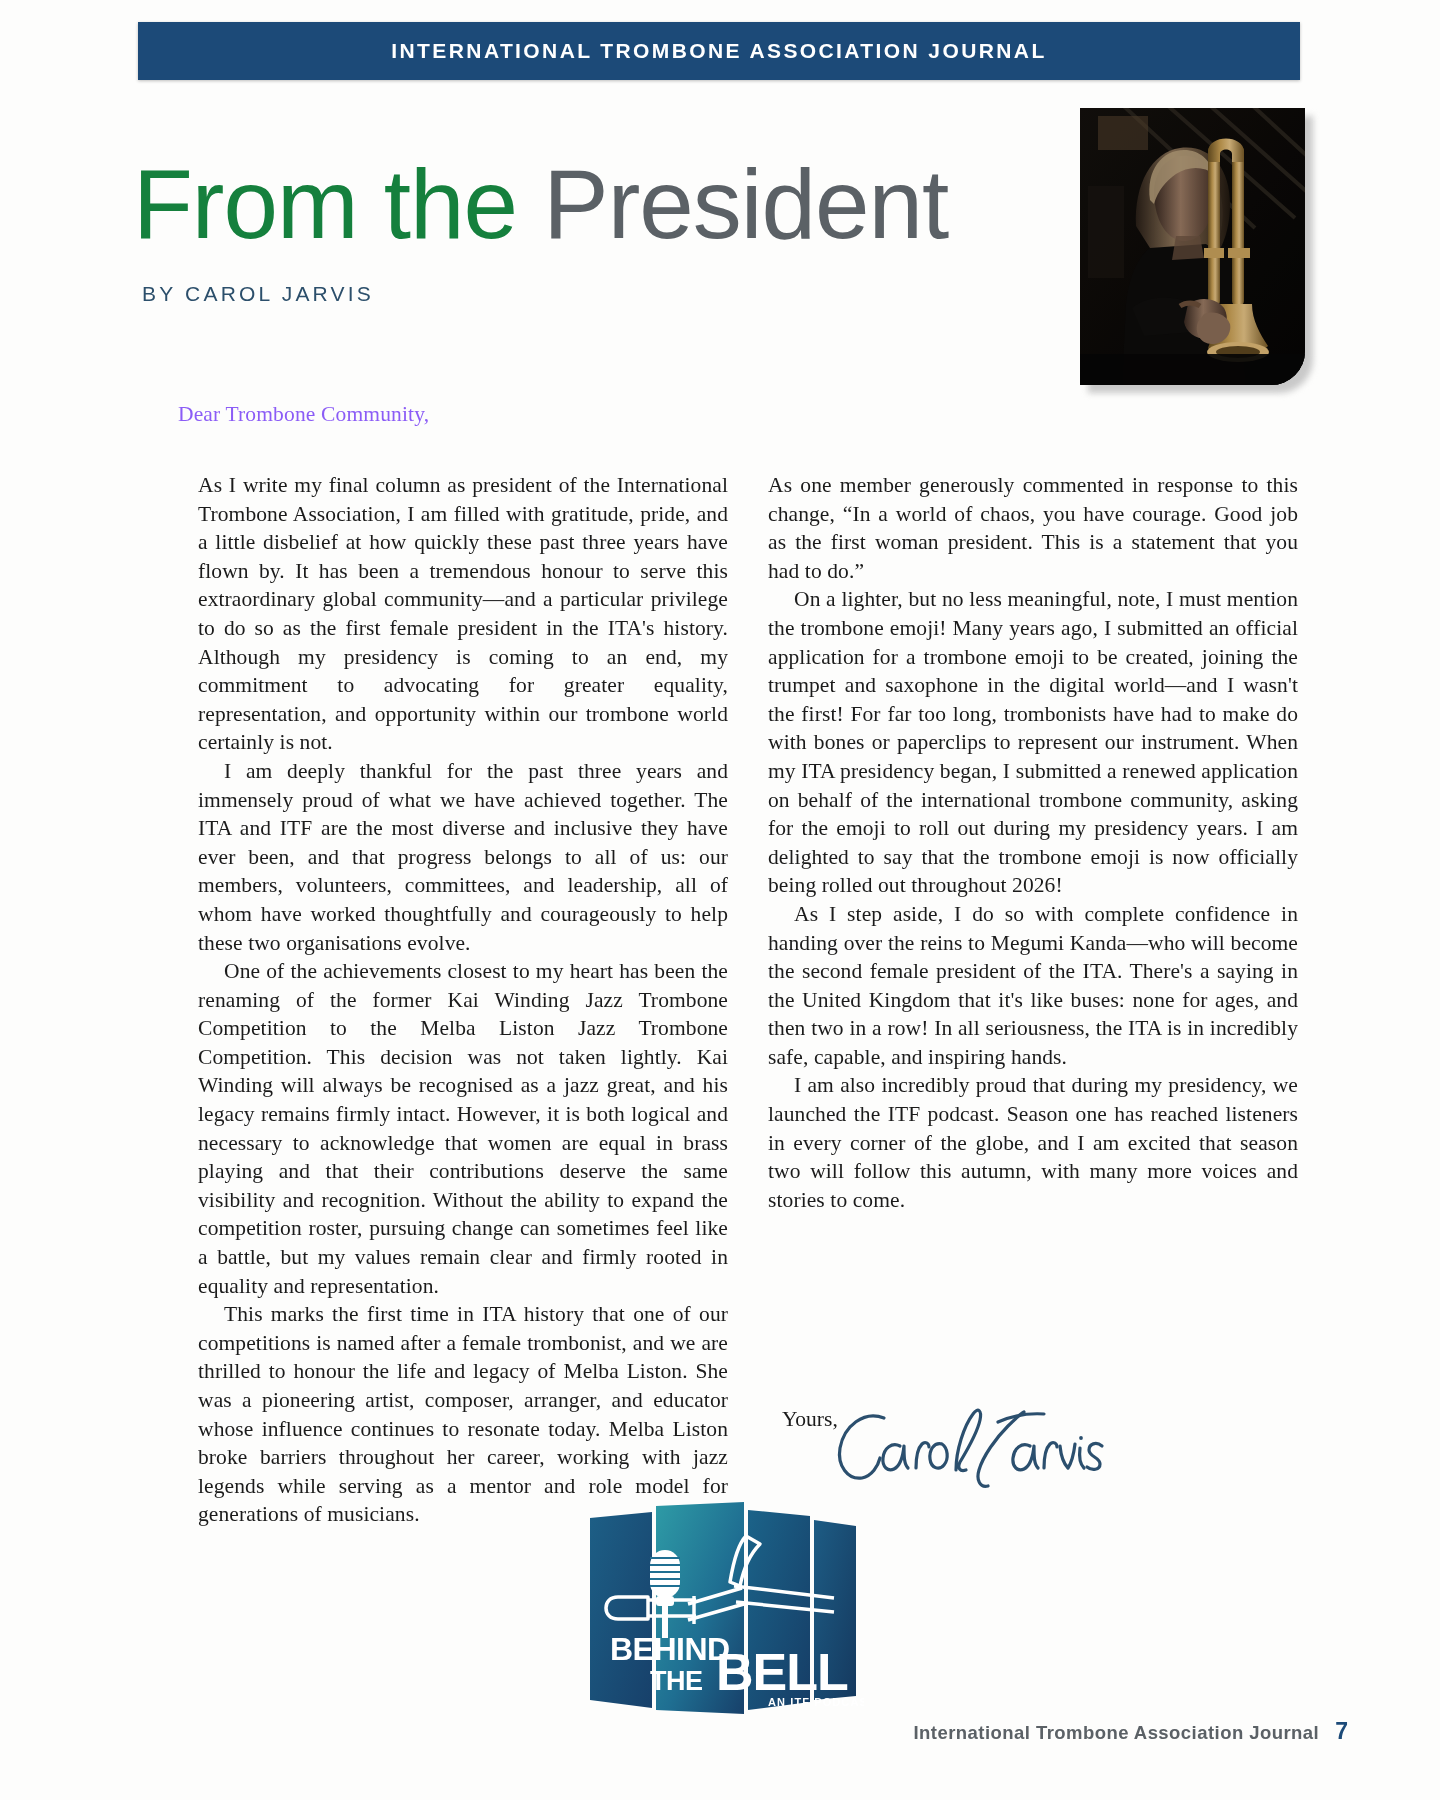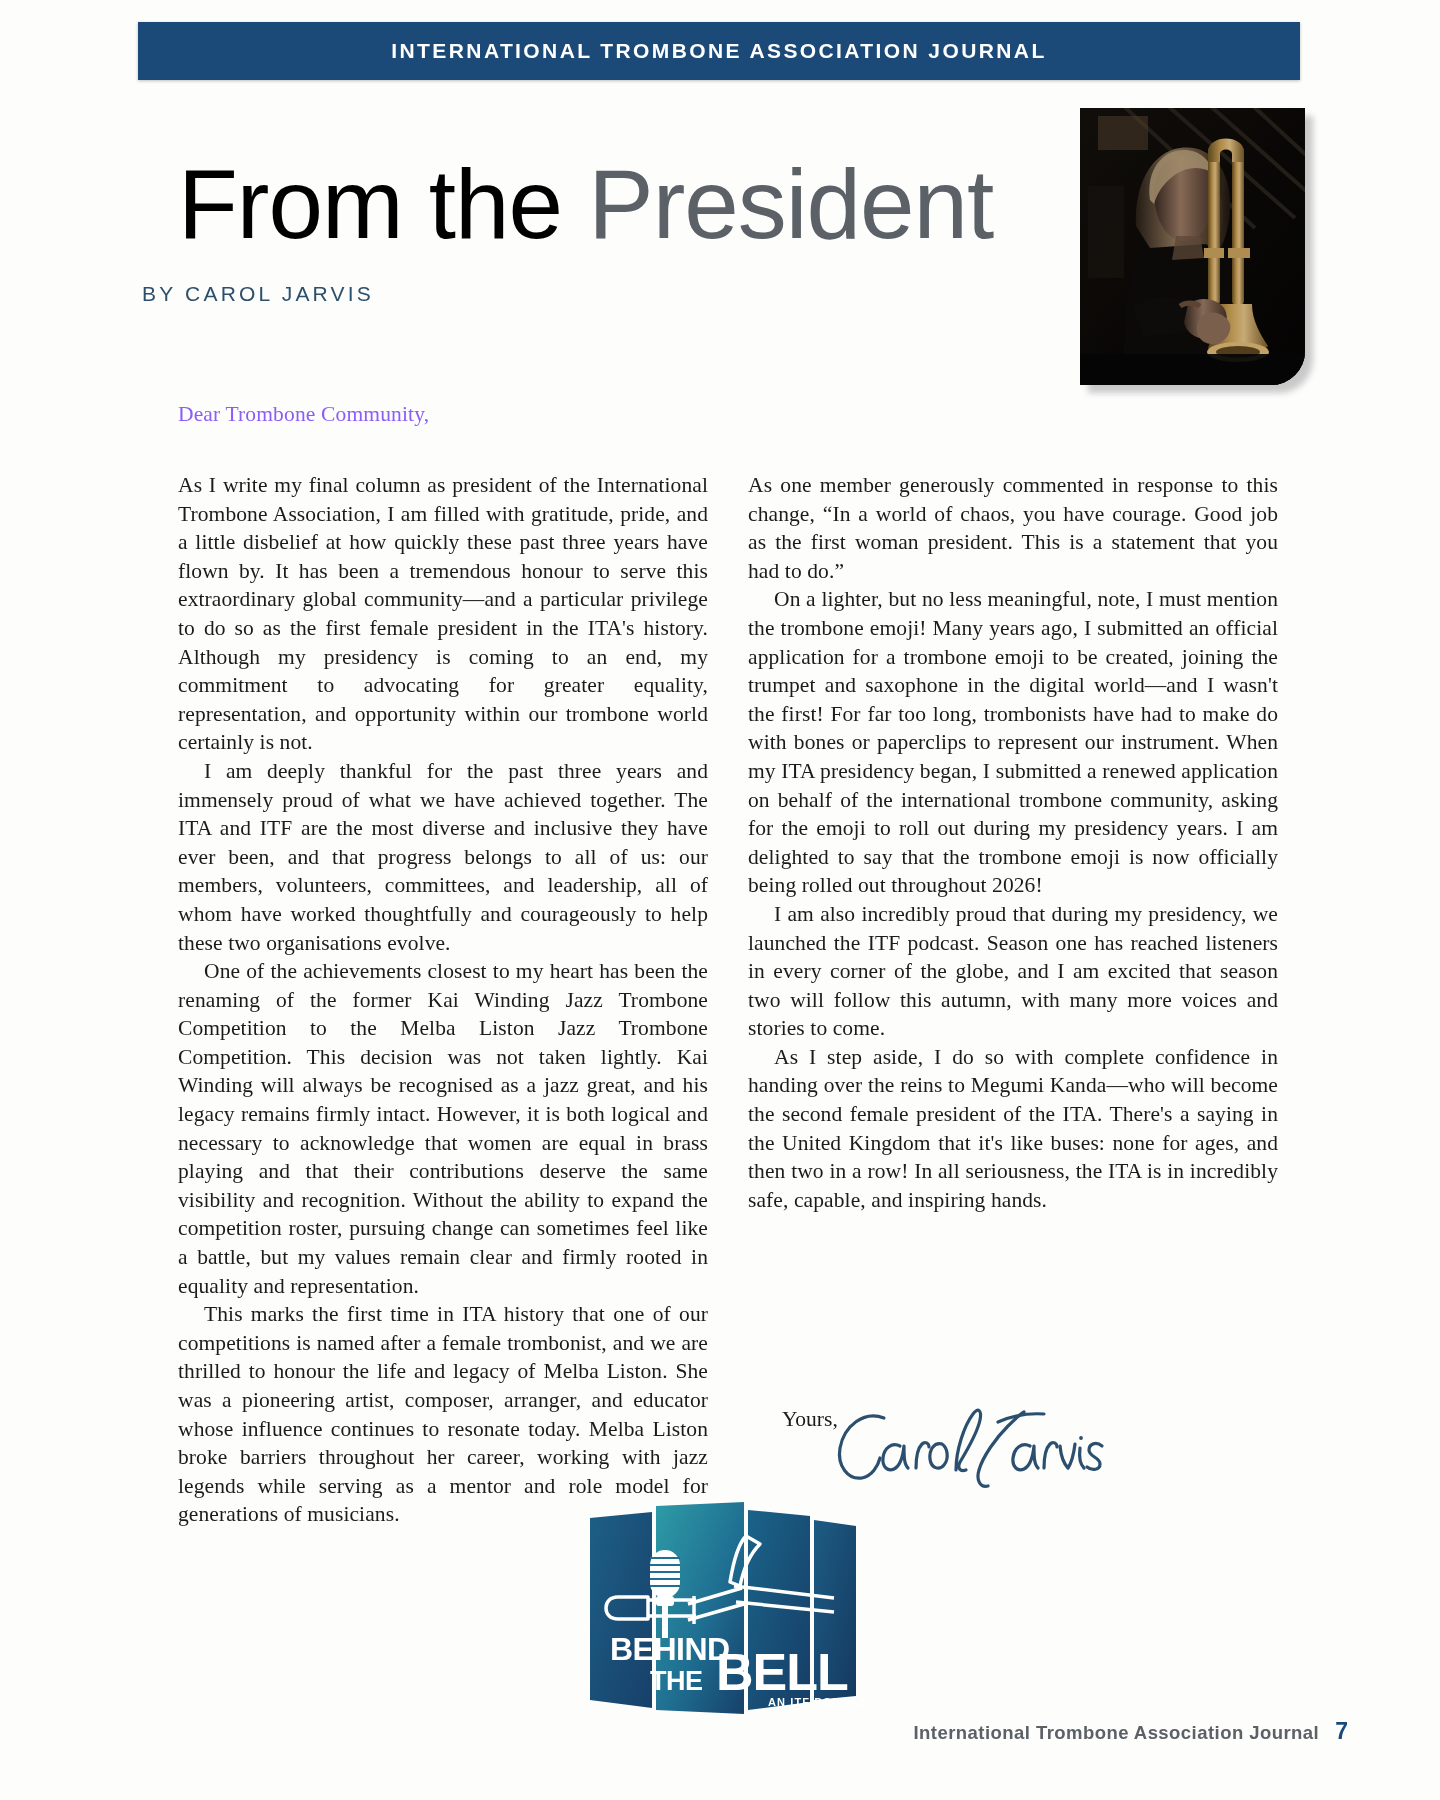--- a/index.html
+++ b/index.html
@@ -48,21 +48,21 @@
     position: absolute;
     left: 133px;
     top: 155px;
     font-family: "Liberation Sans", "DejaVu Sans", sans-serif;
     font-weight: 400;
     font-size: 98px;
     line-height: 1.0;
     white-space: nowrap;
     letter-spacing: -1px;
   }
-  .headline .hl-blue { color: #000000; margin-left: 45px; }
+  .headline .hl-blue { color: #15803d; }
   .headline .hl-gray { color: #5b6166; text-align: center; }
 
   .byline {
     position: absolute;
     left: 142px;
     top: 282px;
     font-family: "Liberation Sans", "DejaVu Sans", sans-serif;
     font-weight: 400;
     font-size: 21px;
     letter-spacing: 3.2px;
@@ -113,20 +113,21 @@
   .col {
     position: absolute;
     width: 530px;
     font-size: 21.5px;
     line-height: 28.6px;
     color: #1b1b1b;
     text-align: justify;
     text-justify: inter-word;
     hyphens: none;
     letter-spacing: .1px;
+    margin-left: 20px;
   }
   .col p { margin: 0; }
   .col p + p { text-indent: 26px; }
 
   .col-left  { left: 178px;  top: 471px; }
   .col-right { left: 748px;  top: 471px; }
 
   
   .yours {
     position: absolute;
@@ -272,22 +273,22 @@
   <div class="col col-left">
     <p>As I write my final column as president of the International Trombone Association, I am filled with gratitude, pride, and a little disbelief at how quickly these past three years have flown by. It has been a tremendous honour to serve this extraordinary global community—and a particular privilege to do so as the first female president in the ITA's history. Although my presidency is coming to an end, my commitment to advocating for greater equality, representation, and opportunity within our trombone world certainly is not.</p>
     <p>I am deeply thankful for the past three years and immensely proud of what we have achieved together. The ITA and ITF are the most diverse and inclusive they have ever been, and that progress belongs to all of us: our members, volunteers, committees, and leadership, all of whom have worked thoughtfully and courageously to help these two organisations evolve.</p>
     <p>One of the achievements closest to my heart has been the renaming of the former Kai Winding Jazz Trombone Competition to the Melba Liston Jazz Trombone Competition. This decision was not taken lightly. Kai Winding will always be recognised as a jazz great, and his legacy remains firmly intact. However, it is both logical and necessary to acknowledge that women are equal in brass playing and that their contributions deserve the same visibility and recognition. Without the ability to expand the competition roster, pursuing change can sometimes feel like a battle, but my values remain clear and firmly rooted in equality and representation.</p>
     <p>This marks the first time in ITA history that one of our competitions is named after a female trombonist, and we are thrilled to honour the life and legacy of Melba Liston. She was a pioneering artist, composer, arranger, and educator whose influence continues to resonate today. Melba Liston broke barriers throughout her career, working with jazz legends while serving as a mentor and role model for generations of musicians.</p>
   </div>
 
   <div class="col col-right">
     <p>As one member generously commented in response to this change, “In a world of chaos, you have courage. Good job as the first woman president. This is a statement that you had to do.”</p>
     <p>On a lighter, but no less meaningful, note, I must mention the trombone emoji! Many years ago, I submitted an official application for a trombone emoji to be created, joining the trumpet and saxophone in the digital world—and I wasn't the first! For far too long, trombonists have had to make do with bones or paperclips to represent our instrument. When my ITA presidency began, I submitted a renewed application on behalf of the international trombone community, asking for the emoji to roll out during my presidency years. I am delighted to say that the trombone emoji is now officially being rolled out throughout 2026!</p>
+    <p>As I step aside, I do so with complete confidence in handing over the reins to Megumi Kanda—who will become the second female president of the ITA. There's a saying in the United Kingdom that it's like buses: none for ages, and then two in a row! In all seriousness, the ITA is in incredibly safe, capable, and inspiring hands.</p>
     <p>I am also incredibly proud that during my presidency, we launched the ITF podcast. Season one has reached listeners in every corner of the globe, and I am excited that season two will follow this autumn, with many more voices and stories to come.</p>
-    <p>As I step aside, I do so with complete confidence in handing over the reins to Megumi Kanda—who will become the second female president of the ITA. There's a saying in the United Kingdom that it's like buses: none for ages, and then two in a row! In all seriousness, the ITA is in incredibly safe, capable, and inspiring hands.</p>
   </div>
 
   <div class="yours">Yours,</div>
   <div class="signature">
     <svg width="280" height="90" viewBox="0 0 280 90" xmlns="http://www.w3.org/2000/svg">
       <g fill="none" stroke="#2b4f6e" stroke-width="3.2" stroke-linecap="round" stroke-linejoin="round">
 
         <path d="M54 18 C34 10 14 26 10 48 C7 66 18 80 32 78 C42 76 48 66 50 58"></path>
 
         <path d="M70 46 C62 42 54 48 53 58 C52 67 58 72 64 69 C70 66 73 56 74 46 C74 56 74 64 78 68"></path>

